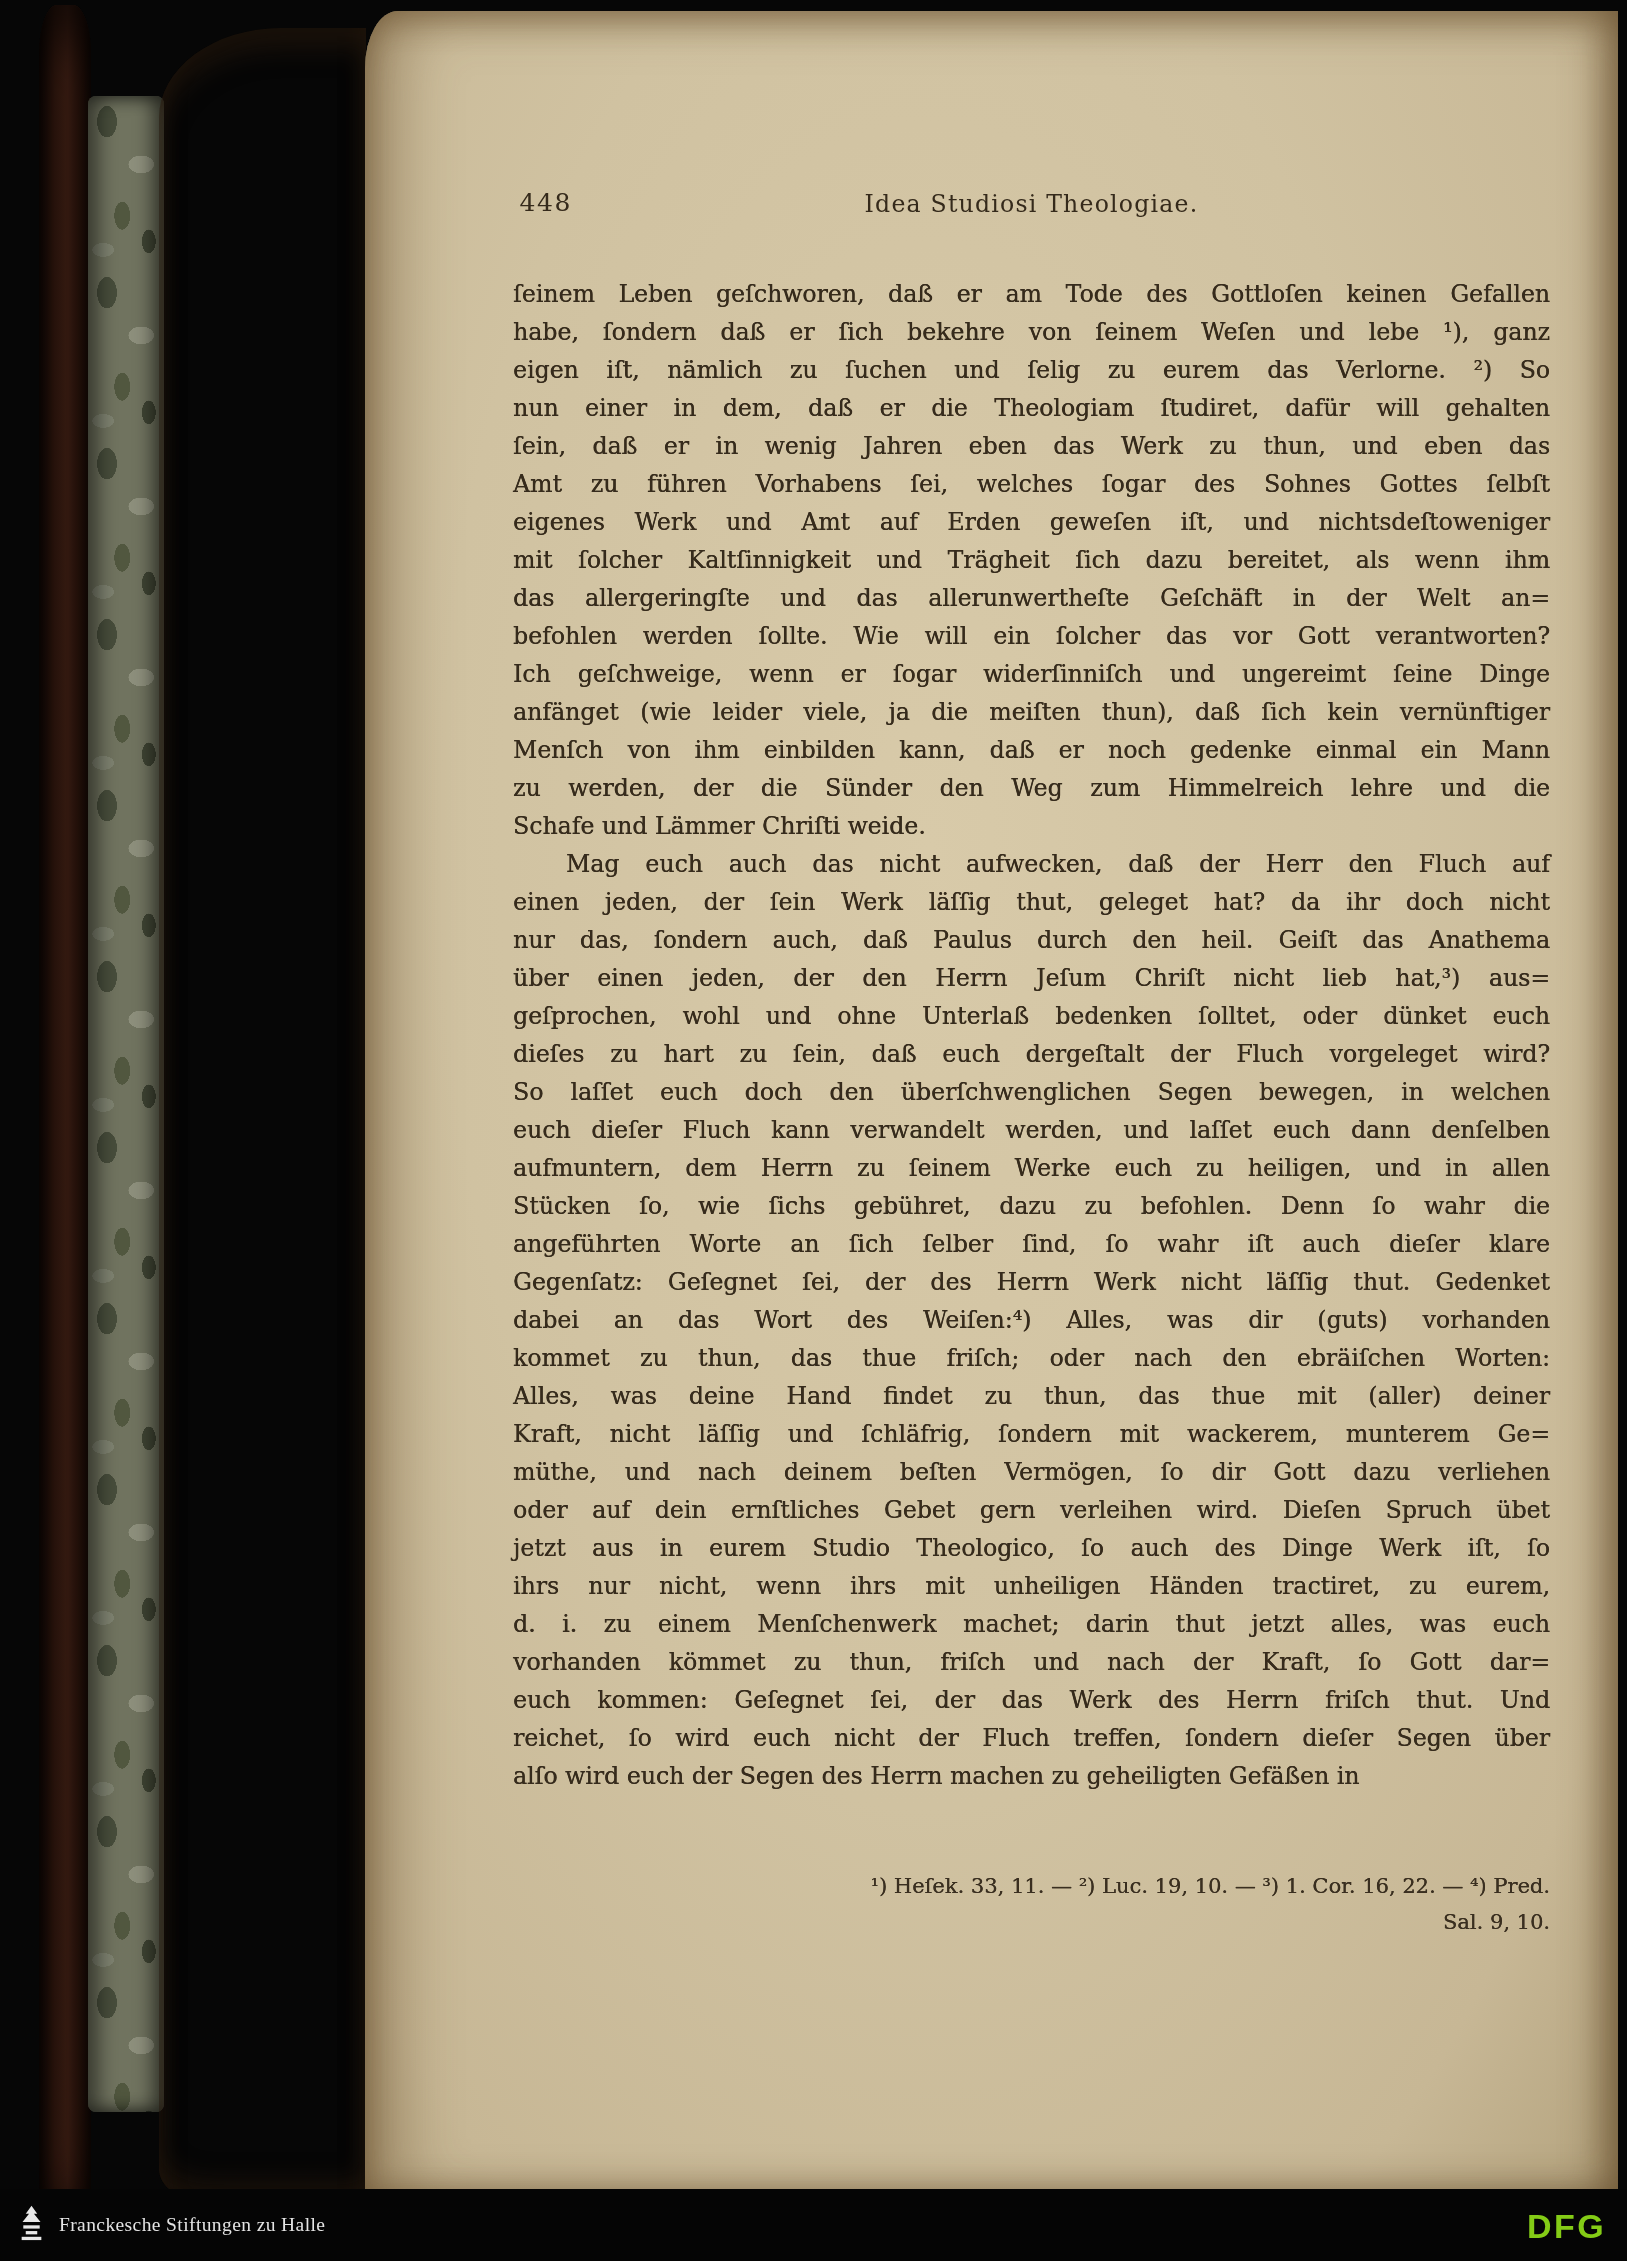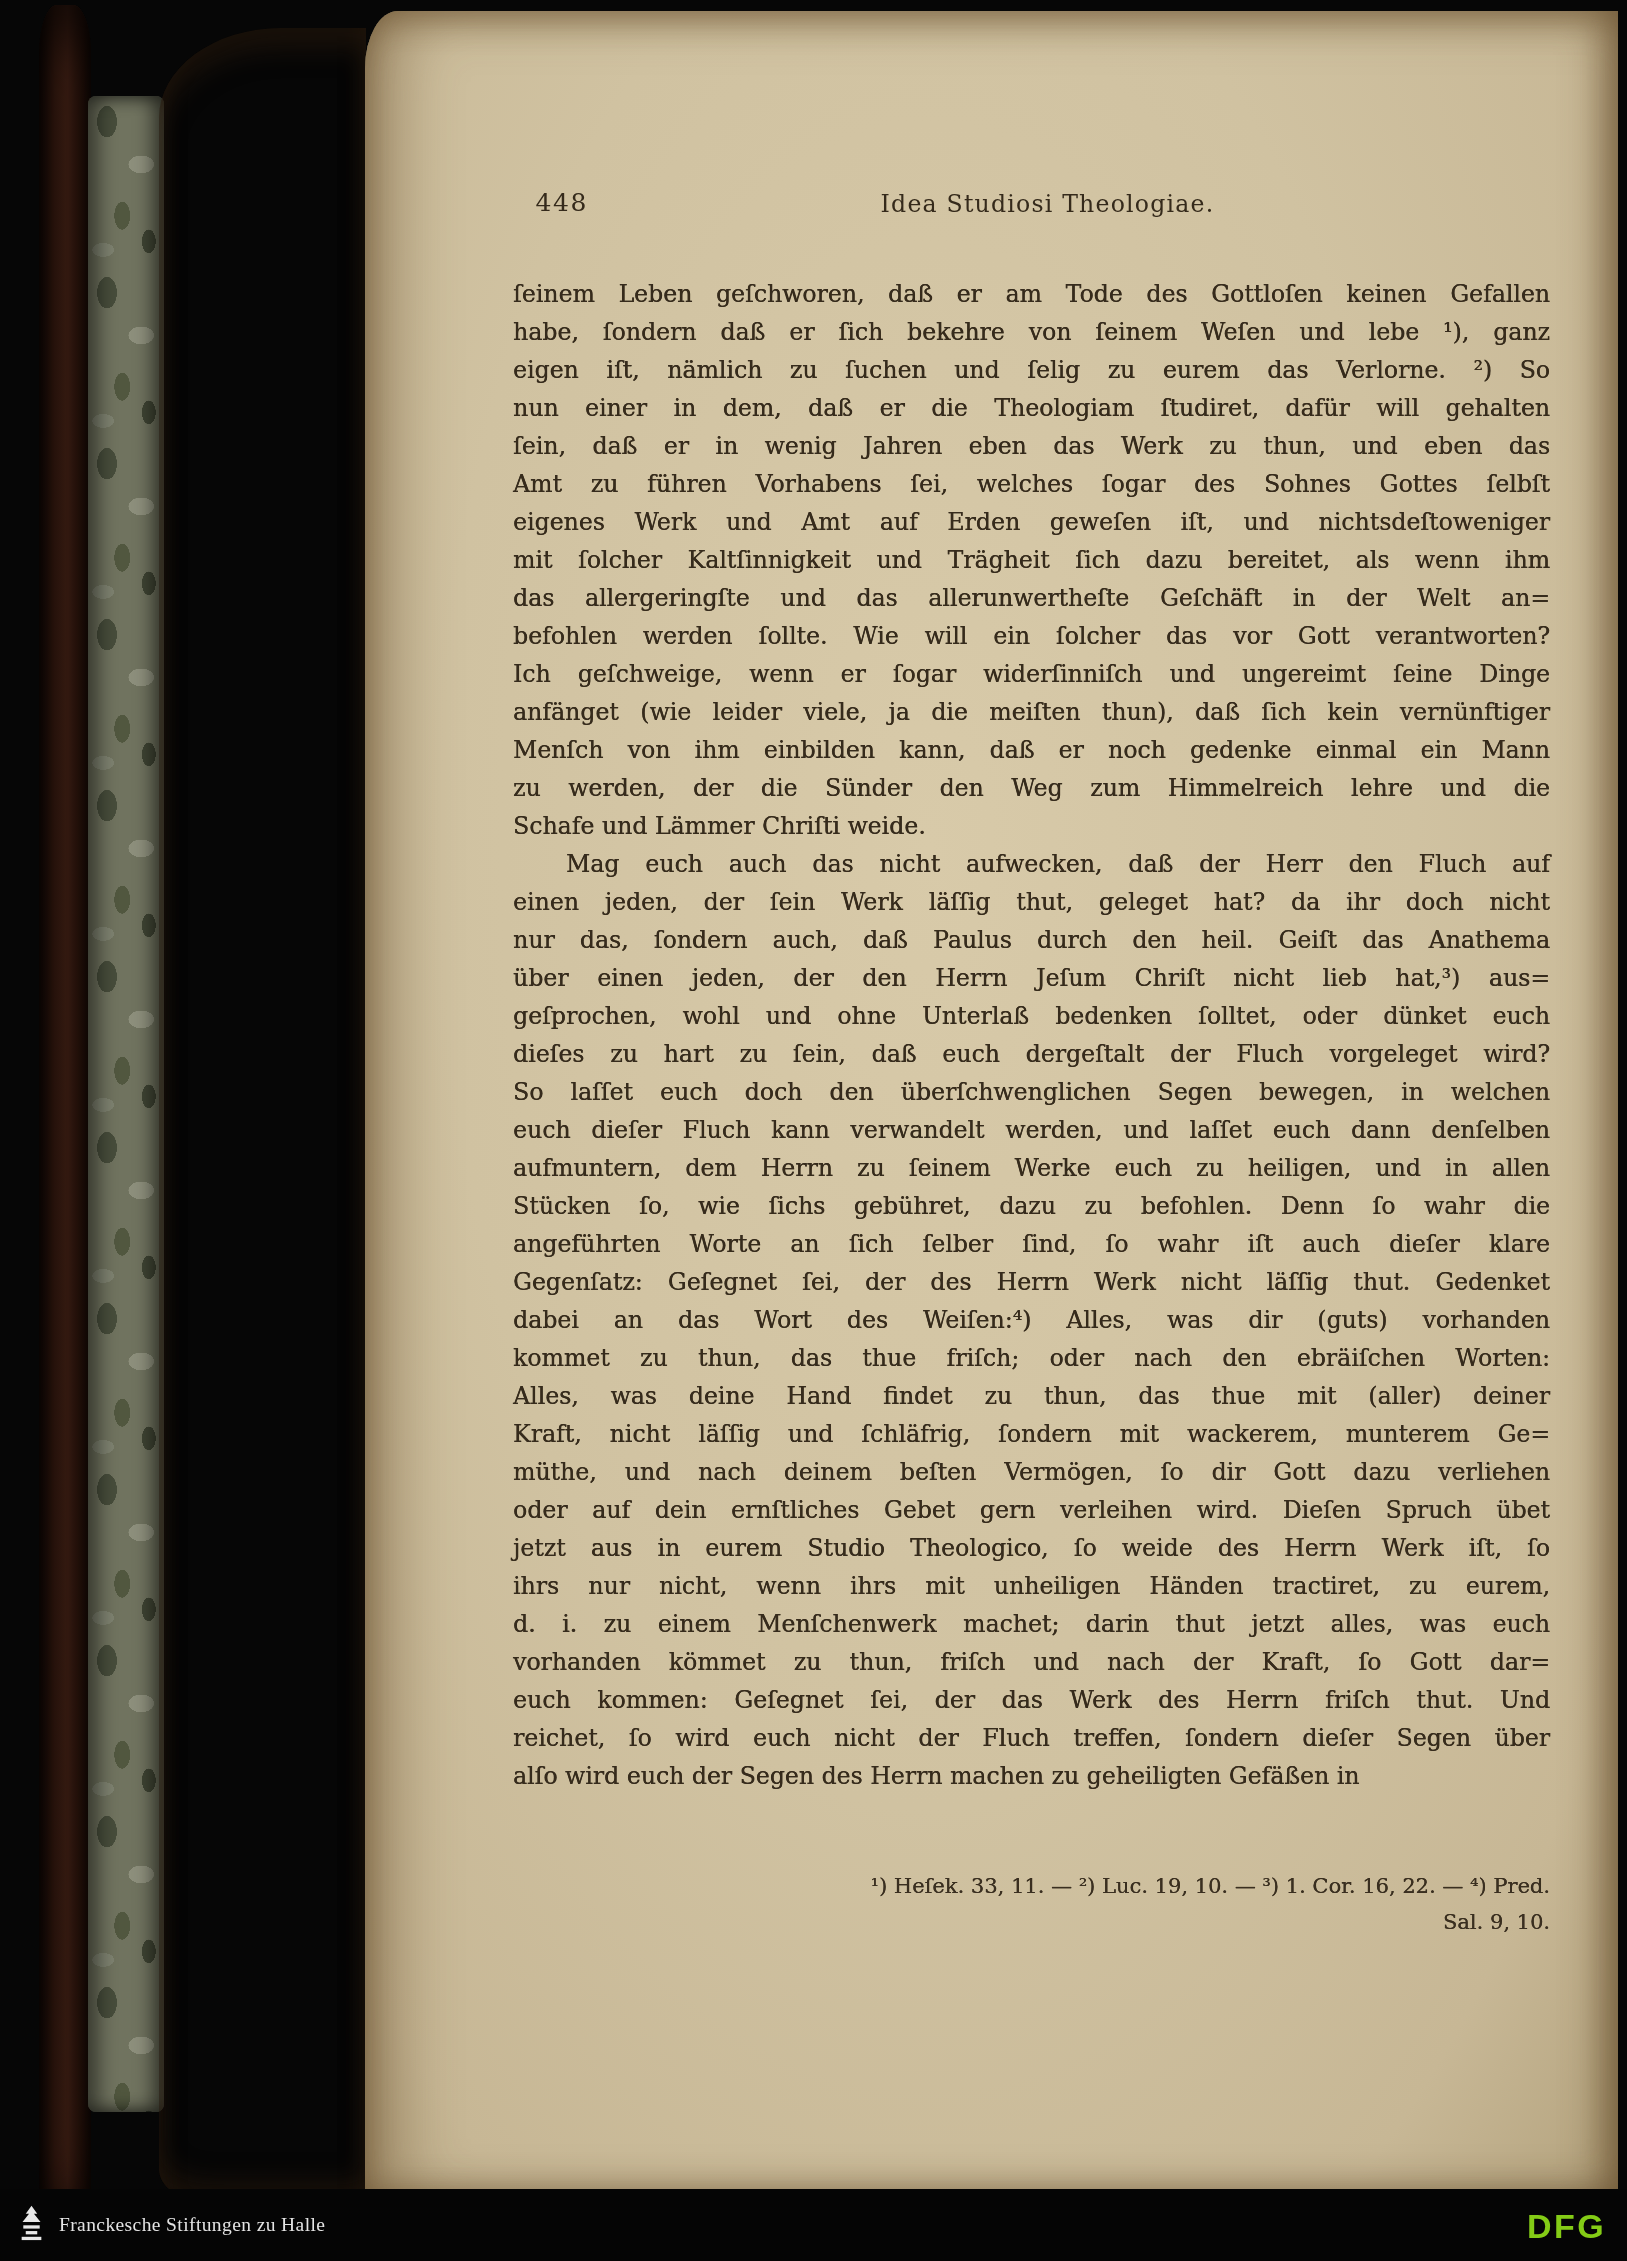--- a/index.html
+++ b/index.html
@@ -44,21 +44,20 @@
     box-shadow:
       inset 37px 0 57px rgba(96,70,38,.38),
       inset -21px 0 37px rgba(96,70,38,.45),
       inset 0 -18px 33px rgba(80,56,28,.40),
       inset 0 14.6px 28px rgba(120,94,56,.28);
   }
   
   .content-head{
     position:absolute;left:148px;top:177px;width:1037px;height:41px;
     color:#352a1b;
-    margin-left:16px;
   }
   .pagenum{
     position:absolute;left:6.5px;top:0;
     font-size:25px;letter-spacing:1.6px;
   }
   .runhead{
     position:absolute;left:0;right:0;top:1.6px;text-align:center;
     font-size:23.6px;letter-spacing:1.2px;
   }
   .body-text{
@@ -139,21 +138,21 @@
       <div class="ln">aufmuntern, dem Herrn zu ſeinem Werke euch zu heiligen, und in allen</div>
       <div class="ln">Stücken ſo, wie ſichs gebühret, dazu zu befohlen. Denn ſo wahr die</div>
       <div class="ln">angeführten Worte an ſich ſelber ſind, ſo wahr iſt auch dieſer klare</div>
       <div class="ln">Gegenſatz: Geſegnet ſei, der des Herrn Werk nicht läſſig thut. Gedenket</div>
       <div class="ln">dabei an das Wort des Weiſen:⁴) Alles, was dir (guts) vorhanden</div>
       <div class="ln">kommet zu thun, das thue friſch; oder nach den ebräiſchen Worten:</div>
       <div class="ln">Alles, was deine Hand findet zu thun, das thue mit (aller) deiner</div>
       <div class="ln">Kraft, nicht läſſig und ſchläfrig, ſondern mit wackerem, munterem Ge=</div>
       <div class="ln">müthe, und nach deinem beſten Vermögen, ſo dir Gott dazu verliehen</div>
       <div class="ln">oder auf dein ernſtliches Gebet gern verleihen wird. Dieſen Spruch übet</div>
-      <div class="ln">jetzt aus in eurem Studio Theologico, ſo weide des Herrn Werk iſt, ſo</div>
+      <div class="ln">jetzt aus in eurem Studio Theologico, ſo auch des Dinge Werk iſt, ſo</div>
       <div class="ln">ihrs nur nicht, wenn ihrs mit unheiligen Händen tractiret, zu eurem,</div>
       <div class="ln">d. i. zu einem Menſchenwerk machet; darin thut jetzt alles, was euch</div>
       <div class="ln">vorhanden kömmet zu thun, friſch und nach der Kraft, ſo Gott dar=</div>
       <div class="ln">euch kommen: Geſegnet ſei, der das Werk des Herrn friſch thut. Und</div>
       <div class="ln">reichet, ſo wird euch nicht der Fluch treffen, ſondern dieſer Segen über</div>
       <div class="ln end">alſo wird euch der Segen des Herrn machen zu geheiligten Gefäßen in</div>
     </div>
   <div class="footnote" id="footnote">
       <div class="fn-line ind">¹) Heſek. 33, 11. — ²) Luc. 19, 10. — ³) 1. Cor. 16, 22. — ⁴) Pred.</div>
       <div class="fn-line">Sal. 9, 10.</div>

